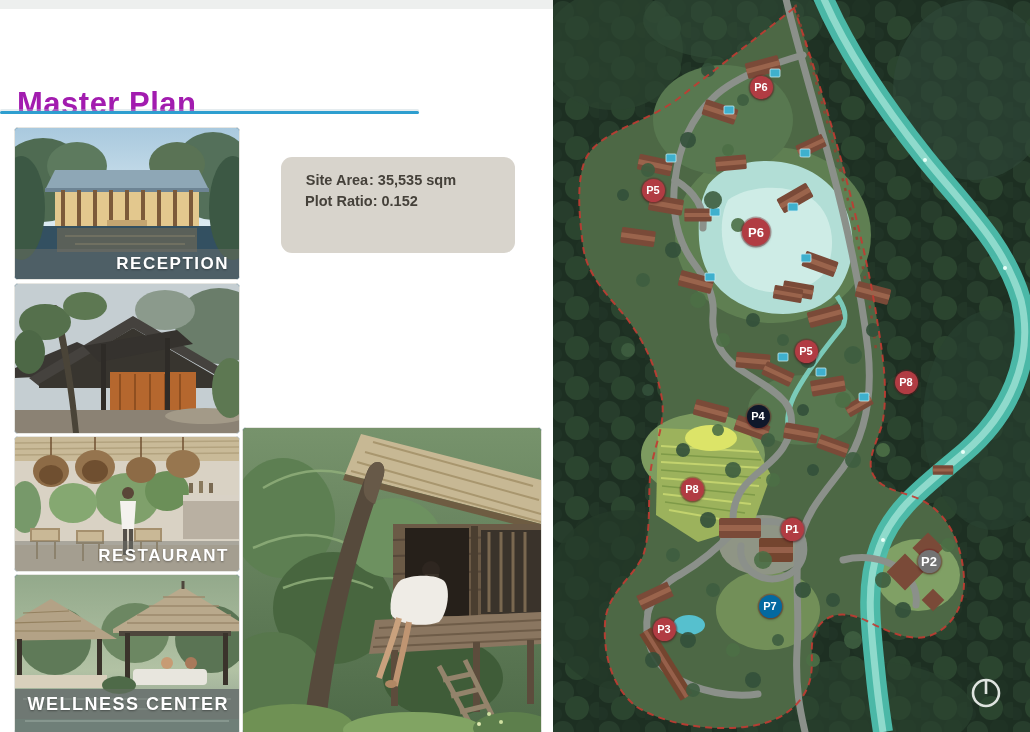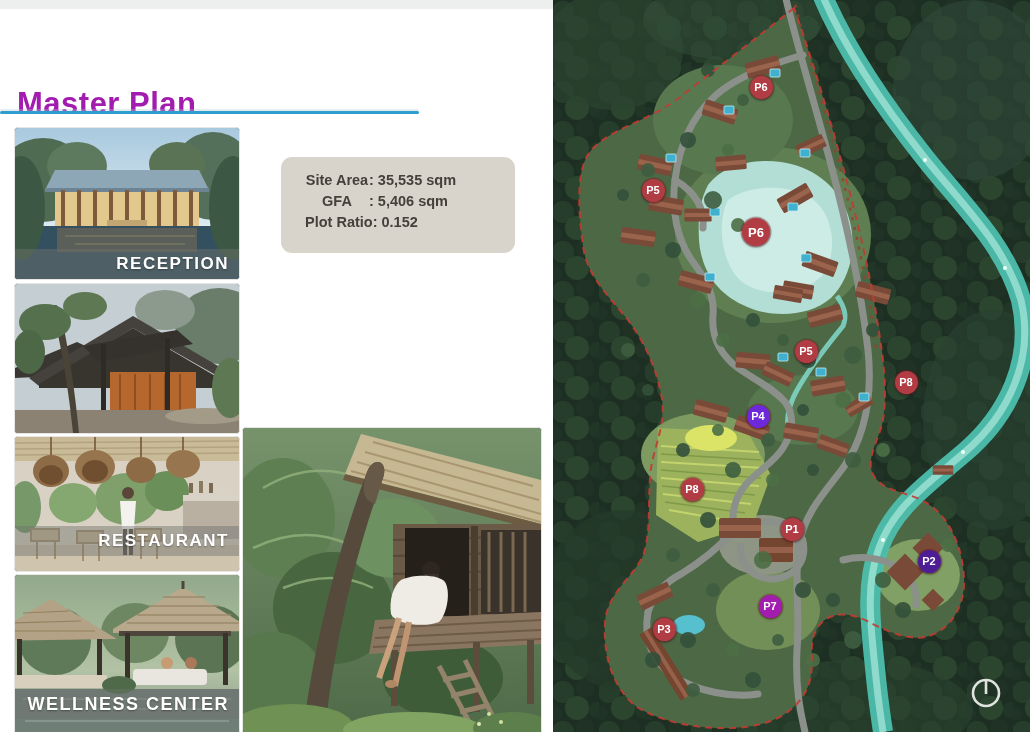--- a/index.html
+++ b/index.html
@@ -34,21 +34,20 @@
 </head>
 <body>
 
 <div class="abs top-strip"></div>
 
 <div class="abs slide-title">Master Plan</div>
 <div class="abs title-rule"></div>
 
 <div class="abs info-box">
   <div class="ib-row"><span class="ib-label">Site Area</span><span>: 35,535 sqm</span></div>
-  <div class="ib-row"><span class="ib-label">GFA</span><span>: 5,406 sqm</span></div>
   <div class="ib-row"><span>Plot Ratio:</span><span> 0.152</span></div>
 </div>
 
 <div class="abs photo" style="left:14px;top:127px;width:224px;height:151px;">
   <svg width="224" height="151" viewBox="0 0 224 151">
     <defs>
       <linearGradient id="sky1" x1="0" y1="0" x2="0" y2="1">
         <stop offset="0" stop-color="#a9c9de"></stop>
           <stop offset="1" stop-color="#dcebf2"></stop>
       </linearGradient>
@@ -156,21 +155,21 @@
       <line x1="68" y1="106" x2="68" y2="124"></line>
         <line x1="84" y1="106" x2="84" y2="124"></line>
       <line x1="126" y1="104" x2="126" y2="122"></line>
         <line x1="142" y1="104" x2="142" y2="122"></line>
     </g>
     <circle cx="113" cy="56" r="6" fill="#5a4638"></circle>
     <path d="M105,64 L121,64 L119,92 L107,92 Z" fill="#f4f2ee"></path>
     <rect x="108" y="92" width="4" height="26" fill="#55504a"></rect>
       <rect x="114" y="92" width="4" height="26" fill="#55504a"></rect>
   </svg>
-  <div class="label-band" style="bottom:15px;padding-left:48px;">
+  <div class="label-band" style="bottom:0;padding-left:48px;">
     <span class="photo-label">RESTAURANT</span>
   </div>
 </div>
 
 <div class="abs photo" style="left:14px;top:574px;width:224px;height:158px;">
   <svg width="224" height="158" viewBox="0 0 224 158">
     <defs>
       <linearGradient id="bg4" x1="0" y1="0" x2="0" y2="1">
         <stop offset="0" stop-color="#93a98b"></stop>
           <stop offset=".6" stop-color="#b2c2a4"></stop>
@@ -482,20 +481,20 @@
       <circle cx="433" cy="693" r="13"></circle>
       <line x1="433" y1="679" x2="433" y2="694"></line>
     </g>
   </svg>
   <div class="abs" style="left:0;top:0;width:493px;height:732px;">
       <div class="marker" style="width: 23px; height: 23px; left: 196.5px; top: 75.5px; font-size: 11px; background: rgb(177, 60, 67);">P6</div>
       <div class="marker" style="width: 23px; height: 23px; left: 88.5px; top: 178.5px; font-size: 11px; background: rgb(177, 60, 67);">P5</div>
       <div class="marker" style="width: 28px; height: 28px; left: 189px; top: 218px; font-size: 13px; background: rgb(177, 60, 67);">P6</div>
       <div class="marker" style="width: 23px; height: 23px; left: 241.5px; top: 339.5px; font-size: 11px; background: rgb(177, 60, 67);">P5</div>
       <div class="marker" style="width: 23px; height: 23px; left: 341.5px; top: 370.5px; font-size: 11px; background: rgb(177, 60, 67);">P8</div>
-      <div class="marker" style="width: 23px; height: 23px; left: 193.5px; top: 404.5px; font-size: 11px; background: #6d28d9;">P4</div>
+      <div class="marker" style="width: 23px; height: 23px; left: 193.5px; top: 404.5px; font-size: 11px; background: #0f172a;">P4</div>
       <div class="marker" style="width: 23px; height: 23px; left: 127.5px; top: 477.5px; font-size: 11px; background: rgb(177, 60, 67);">P8</div>
       <div class="marker" style="width: 23px; height: 23px; left: 227.5px; top: 517.5px; font-size: 11px; background: rgb(177, 60, 67);">P1</div>
-      <div class="marker" style="width: 23px; height: 23px; left: 364.5px; top: 549.5px; font-size: 11px; background: #4c1d95;">P2</div>
-      <div class="marker" style="width: 23px; height: 23px; left: 205.5px; top: 594.5px; font-size: 11px; background: #a21caf;">P7</div>
+      <div class="marker" style="width: 23px; height: 23px; left: 364.5px; top: 549.5px; font-size: 13px; background: #737373;">P2</div>
+      <div class="marker" style="width: 23px; height: 23px; left: 205.5px; top: 594.5px; font-size: 11px; background: #0369a1;">P7</div>
       <div class="marker" style="width: 23px; height: 23px; left: 99.5px; top: 617.5px; font-size: 11px; background: rgb(177, 60, 67);">P3</div>
     </div>
 </div>
 
 </body></html>

